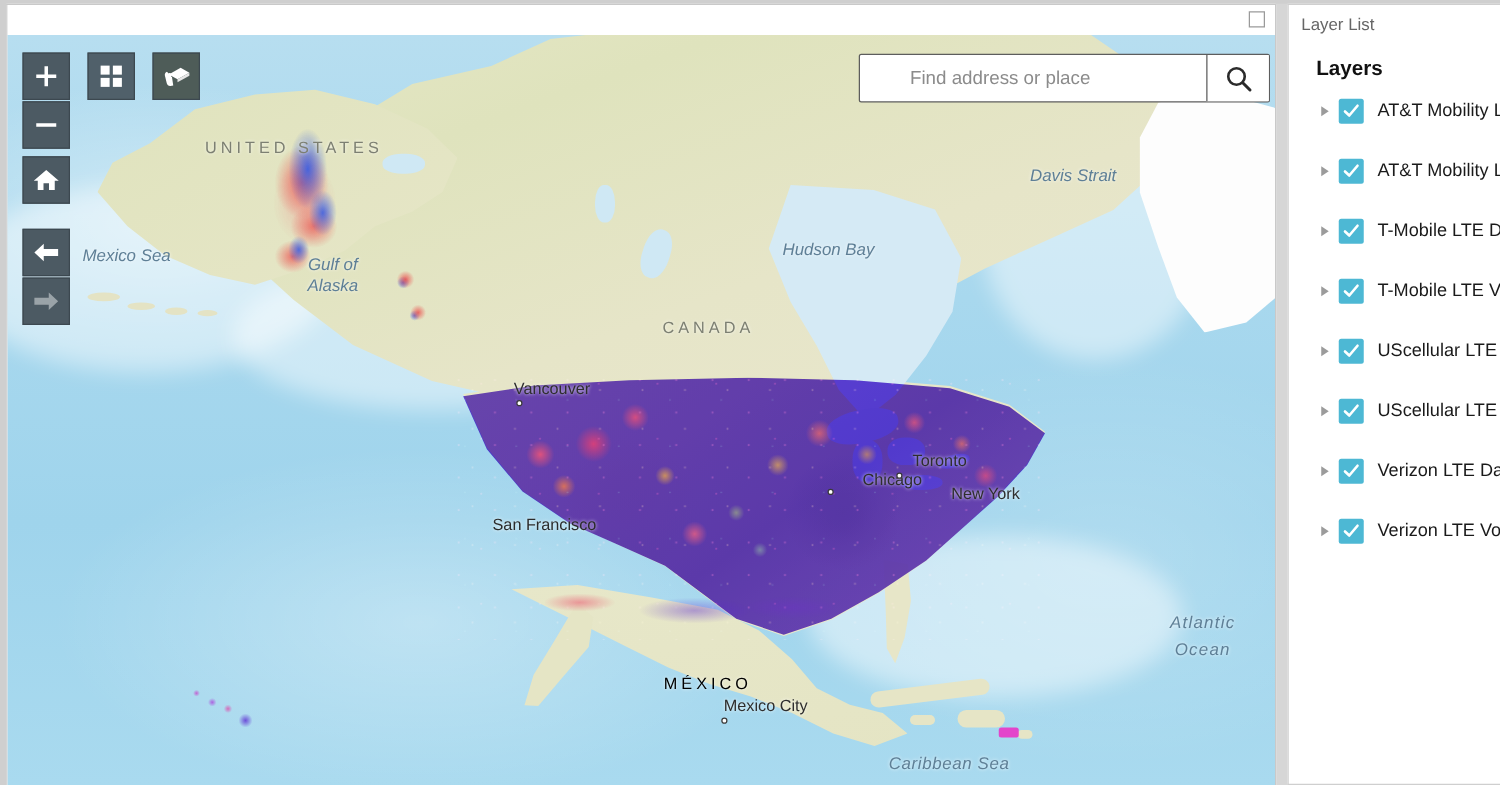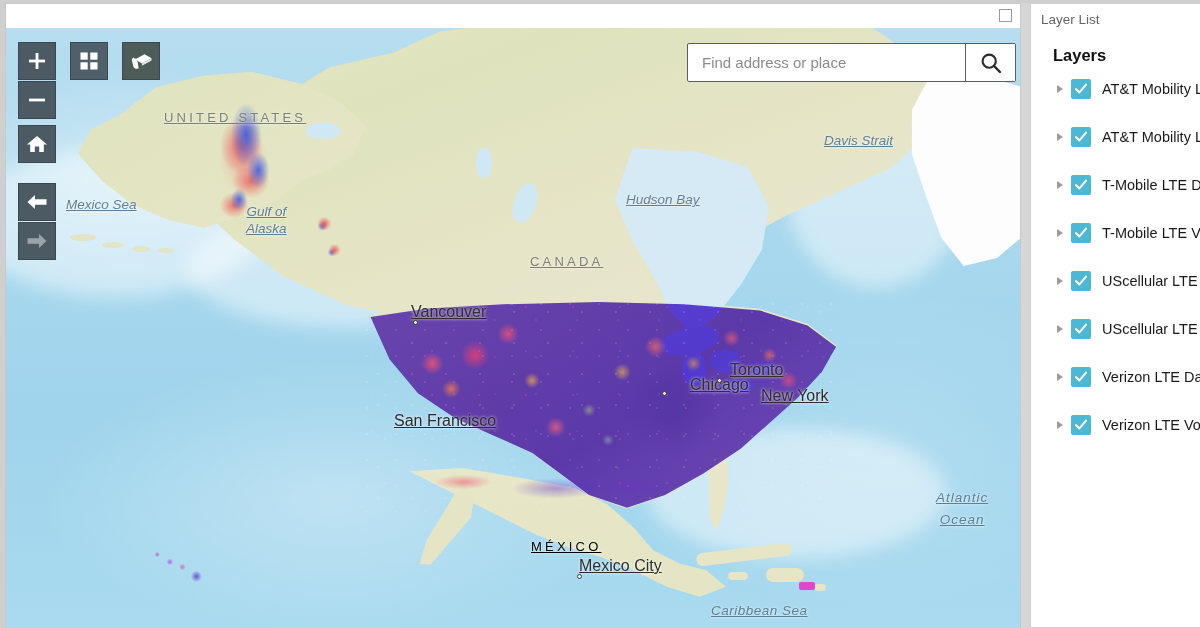--- a/index.html
+++ b/index.html
@@ -246,25 +246,24 @@
   }
 
   
   .mlabel {
     position: absolute;
     color: #5a6a78;
     font-family: "Liberation Sans", sans-serif;
     white-space: nowrap;
     pointer-events: none;
     user-select: none;
-    text-decoration: underline;
   }
   .mlabel.water   { font-style: italic; color: #5e7f96; font-size: 13.5px; text-shadow: 0 0 3px rgba(255,255,255,.85); }
   .mlabel.country { letter-spacing: 3.2px; font-size: 13px; color: #7c7f72; text-shadow: 0 0 3px rgba(255,255,255,.8); }
-  .mlabel.city    { font-size: 16px; color: #2e2e2e; font-weight: 400; text-shadow: 0 0 3px rgba(255,255,255,.9); }
+  .mlabel.city    { font-size: 13px; color: #2e2e2e; font-weight: 400; text-shadow: 0 0 3px rgba(255,255,255,.9); }
   .citydot {
     position: absolute; width: 5px; height: 5px;
     border: 1.2px solid #3a3a3a; border-radius: 50%;
     background: #fff;
   }
 
   
   .tool-btn {
     position: absolute;
     width: 38px; height: 38px;
@@ -284,20 +283,21 @@
   #layers-tool-btn { left: 116px; top: 14px; background:#4e5c58; }
 
   
   #search-box {
     position: absolute; left: 681px; top: 15px;
     width: 329px; height: 39px;
     background: #fff;
     border: 1.5px solid #5d5d5d;
     display: flex; align-items: stretch;
     border-radius: 2px;
+    padding-left: 26px;
   }
   #search-input {
     flex: 1; border: none; outline: none;
     padding: 0 14px;
     font-family: "Liberation Sans", sans-serif;
     font-size: 15px; color: #333; background: transparent;
   }
   #search-input::placeholder { color: #8b8b8b; }
   #search-submit {
     width: 50px; border: none; border-left: 1.5px solid #5d5d5d;

